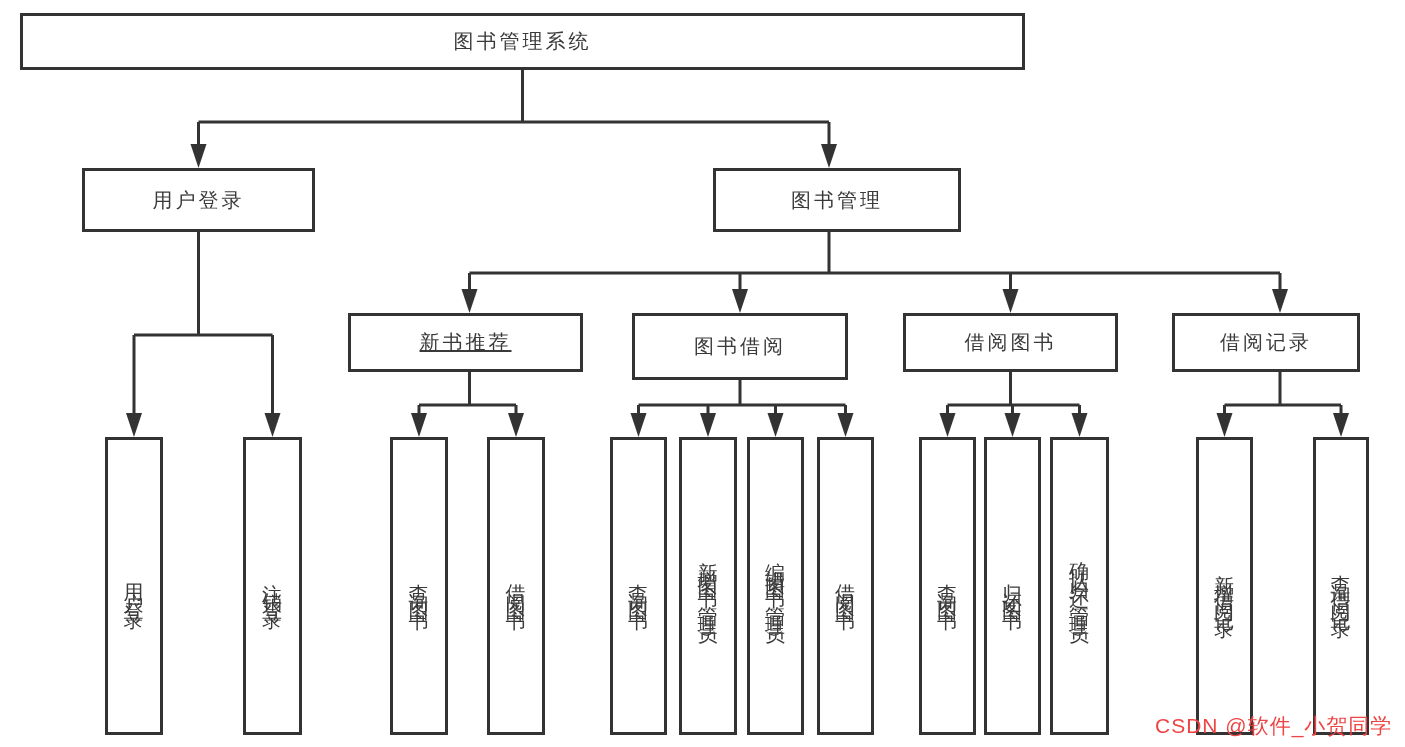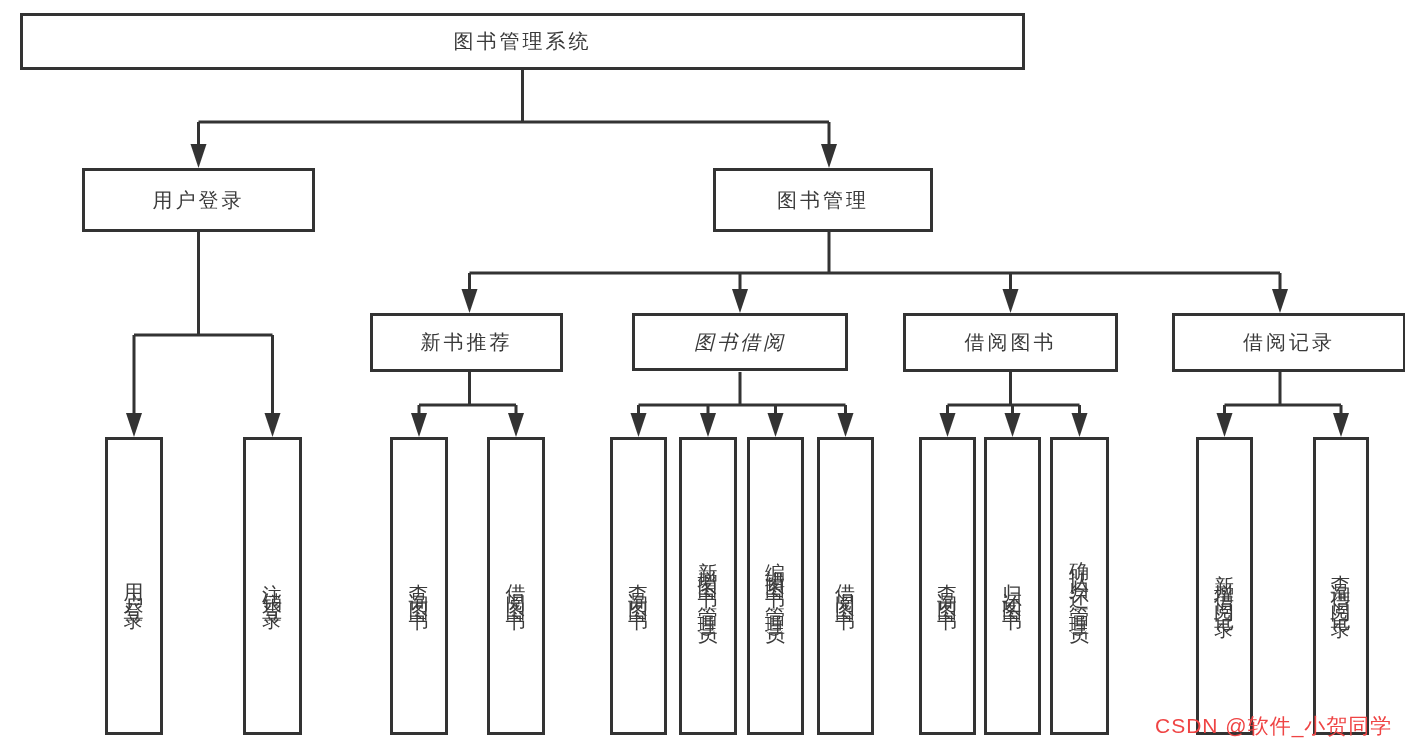--- a/index.html
+++ b/index.html
@@ -115,34 +115,34 @@
     </g>
   </svg>
 
   <div class="hbox" style="left:20px; top:13px; width:1005px; height:57px;">
     <span>图书管理系统</span>
   </div>
 
   <div class="hbox" style="left:82px; top:168px; width:233px; height:64px;">
     <span>用户登录</span>
   </div>
-  <div class="hbox" style="left:713px; top:168px; width:220px; height:64px;">
+  <div class="hbox" style="left:713px; top:168px; width:248px; height:64px;">
     <span>图书管理</span>
   </div>
 
-  <div class="hbox" style="left:370px; top:313px; width:193px; height:59px;">
+  <div class="hbox" style="left:348px; top:313px; width:235px; height:59px;text-decoration:underline;">
     <span>新书推荐</span>
   </div>
-  <div class="hbox" style="left:632px; top:313px; width:216px; height:58px;font-style:italic;">
+  <div class="hbox" style="left:632px; top:313px; width:216px; height:67px;">
     <span>图书借阅</span>
   </div>
   <div class="hbox" style="left:903px; top:313px; width:215px; height:59px;">
     <span>借阅图书</span>
   </div>
-  <div class="hbox" style="left:1172px; top:313px; width:234px; height:59px;">
+  <div class="hbox" style="left:1172px; top:313px; width:188px; height:59px;">
     <span>借阅记录</span>
   </div>
 
   <div class="vbox" style="left:105px; top:437px; width:58px; height:298px;">
     <span>用户登录</span>
   </div>
   <div class="vbox" style="left:243px; top:437px; width:59px; height:298px;">
     <span>注销登录</span>
   </div>
 

